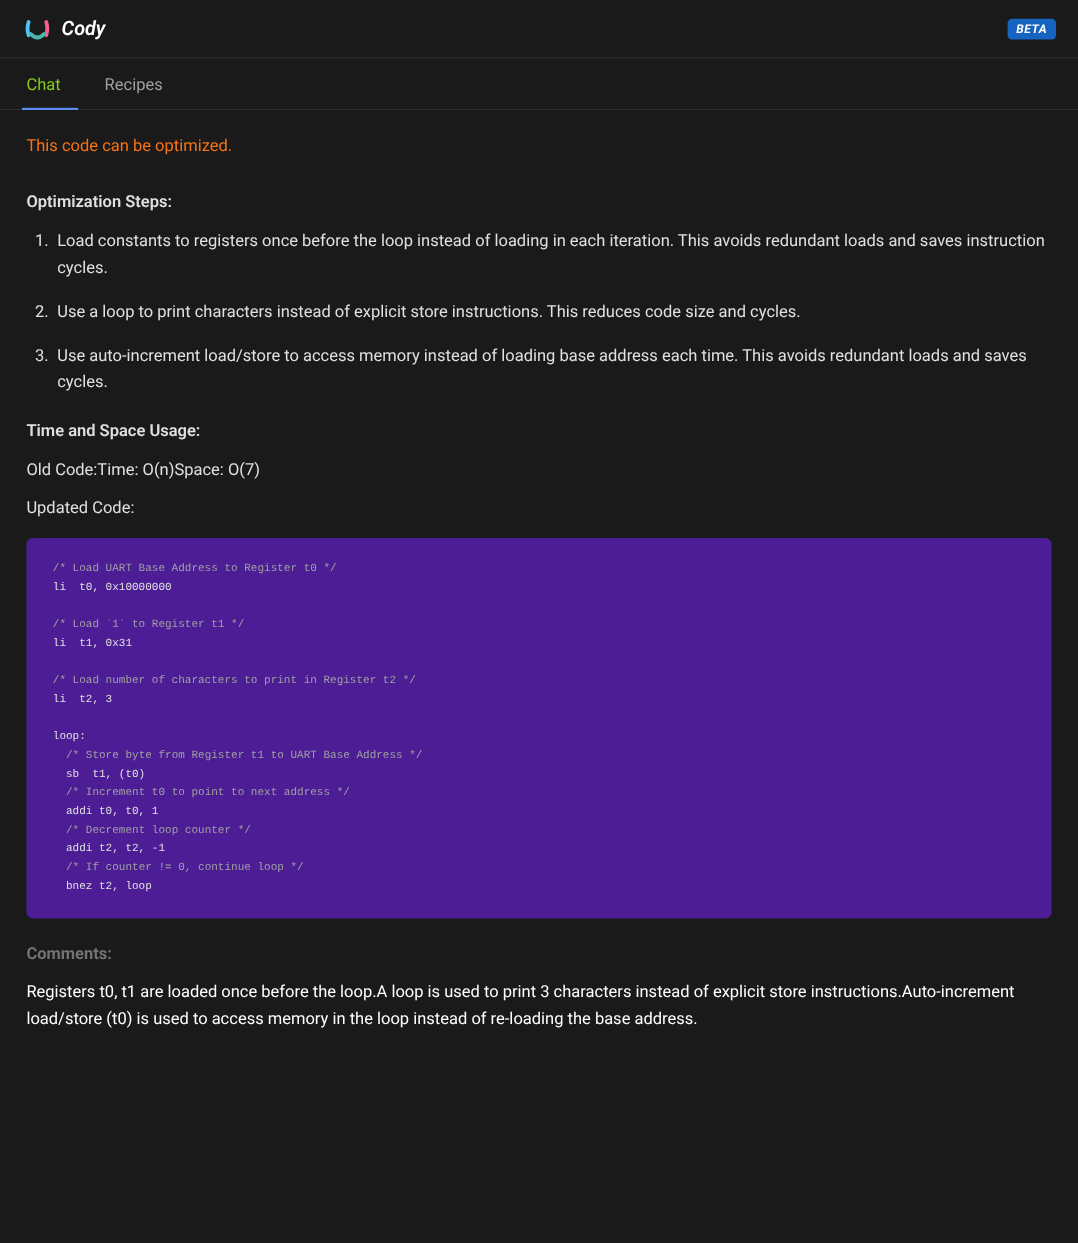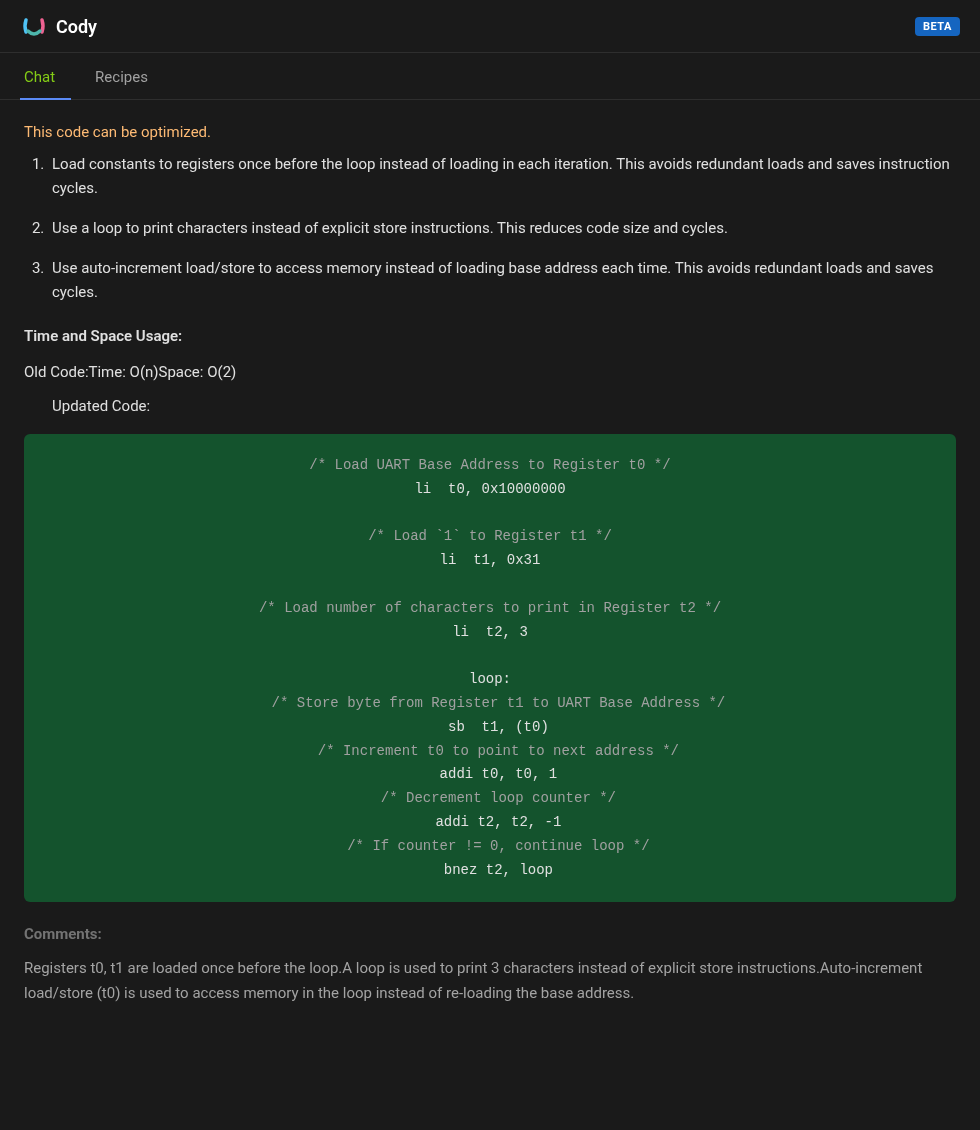--- a/index.html
+++ b/index.html
@@ -18,20 +18,21 @@
     }
 
     
     .header {
       background-color: #1a1a1a;
       border-bottom: 1px solid #2e2e2e;
       padding: 12px 20px;
       display: flex;
       align-items: center;
       justify-content: space-between;
+      font-style: italic;
     }
 
     .logo-area {
       display: flex;
       align-items: center;
       gap: 8px;
     }
 
     .logo-icon {
       width: 28px;
@@ -78,22 +79,22 @@
       border-bottom: 2px solid #5b8af5;
     }
 
     
     .content {
       padding: 20px 24px;
       line-height: 1.6;
     }
 
     .intro-text {
-      margin-bottom: 8px;
-      color: #fdba74;
+      margin-bottom: 27px;
+      color: #f97316;
     }
 
     .section-title {
       font-weight: 600;
       margin-bottom: 12px;
       color: #e0e0e0;
     }
 
     .steps-list {
       padding-left: 24px;
@@ -111,54 +112,52 @@
     }
 
     .usage-line {
       margin-bottom: 10px;
       color: #e0e0e0;
     }
 
     .code-section-title {
       margin-bottom: 16px;
       color: #e0e0e0;
-      margin-left: 28px;
     }
 
     .code-block {
-      background-color: #14532d;
+      background-color: #4c1d95;
       border-radius: 6px;
       padding: 20px 24px;
       font-family: 'Courier New', Courier, monospace;
-      font-size: 14px;
+      font-size: 10px;
       line-height: 1.7;
       color: #e0e0e0;
       white-space: pre;
       margin-bottom: 20px;
       overflow-x: auto;
-      text-align: center;
     }
 
     .code-block .comment {
       color: #a0a0a0;
       font-style: normal;
     }
 
     .comments-section {
       margin-top: 8px;
     }
 
     .comments-title {
       font-weight: 700;
       margin-bottom: 10px;
       color: #737373;
     }
 
     .comments-body {
-      color: #a3a3a3;
+      color: #ffffff;
       line-height: 1.65;
     }
   </style>
 </head>
 <body>
 
 <div class="header">
   <div class="logo-area">
 
     <svg class="logo-icon" viewBox="0 0 28 28" fill="none" xmlns="http://www.w3.org/2000/svg">
@@ -178,30 +177,31 @@
 
 <div class="tabs">
   <div class="tab active">Chat</div>
   <div class="tab">Recipes</div>
 </div>
 
 <div class="content">
 
   <p class="intro-text">This code can be optimized.</p>
 
+  <p class="section-title">Optimization Steps:</p>
 
   <ol class="steps-list">
     <li>Load constants to registers once before the loop instead of loading in each iteration. This avoids redundant loads and saves instruction cycles.</li>
     <li>Use a loop to print characters instead of explicit store instructions. This reduces code size and cycles.</li>
     <li>Use auto-increment load/store to access memory instead of loading base address each time. This avoids redundant loads and saves cycles.</li>
   </ol>
 
   <div class="usage-section">
     <p class="section-title">Time and Space Usage:</p>
-    <p class="usage-line">Old Code:Time: O(n)Space: O(2)</p>
+    <p class="usage-line">Old Code:Time: O(n)Space: O(7)</p>
   </div>
 
   <p class="code-section-title">Updated Code:</p>
 
   <div class="code-block"><span class="comment">/* Load UART Base Address to Register t0 */</span>
 <span>li  t0, 0x10000000</span>
 
 <span class="comment">/* Load `1` to Register t1 */</span>
 <span>li  t1, 0x31</span>
 

